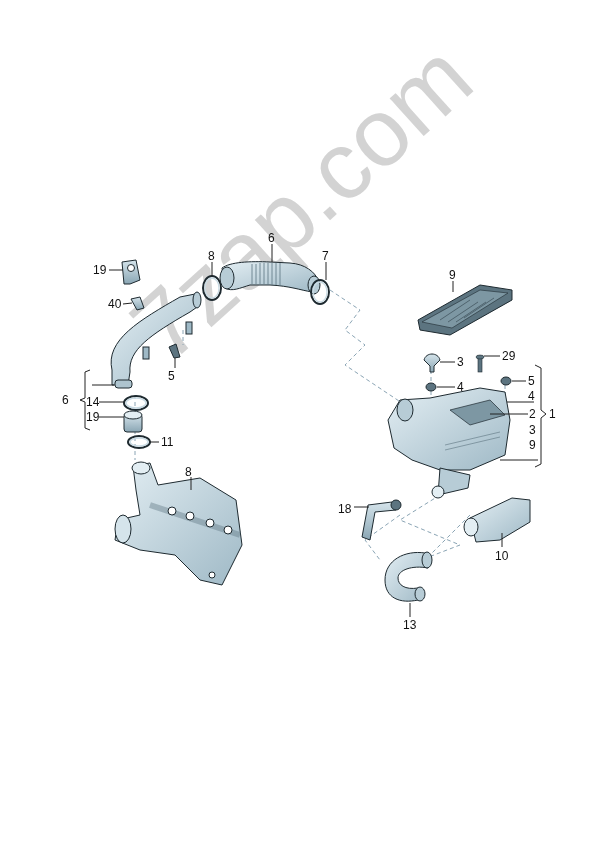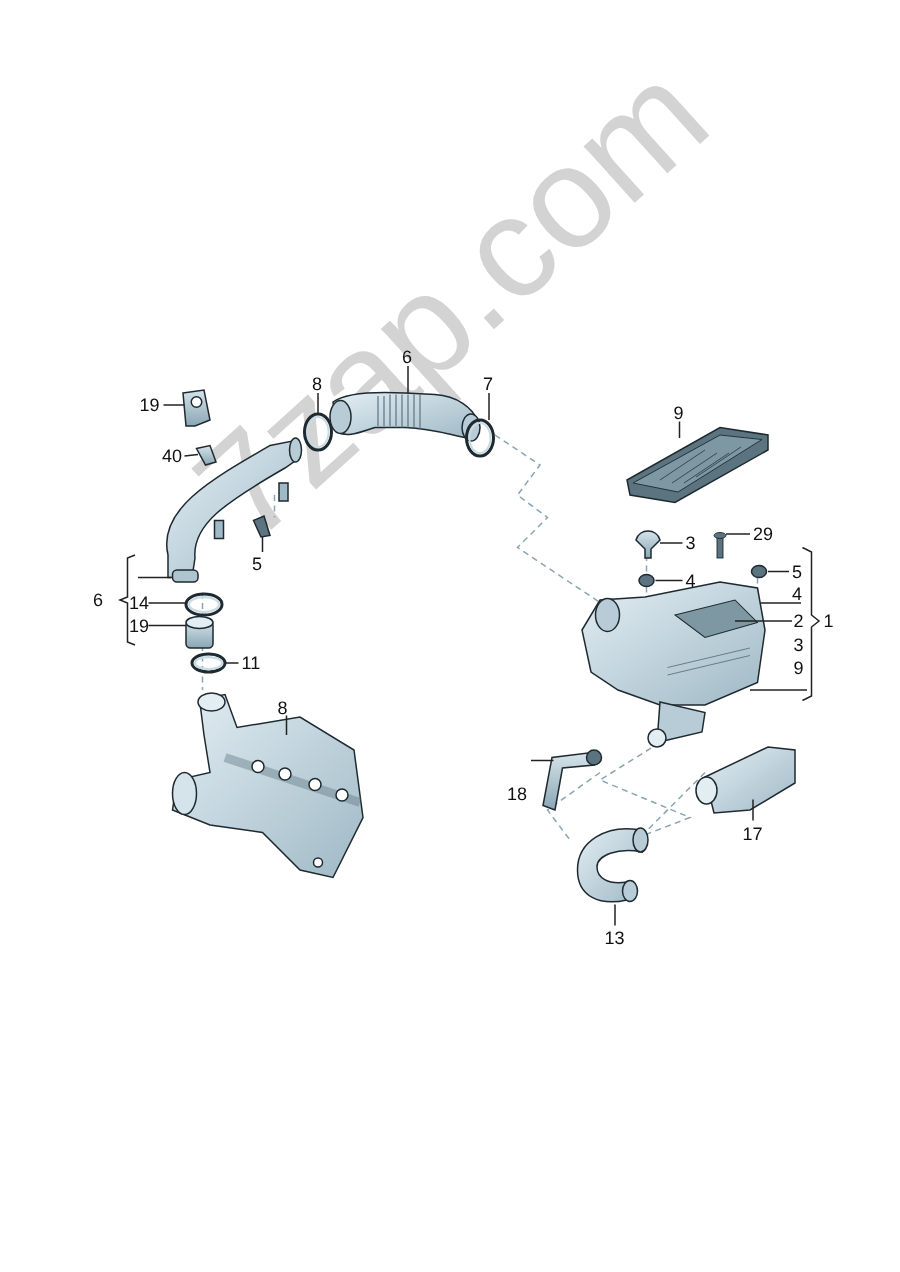--- a/index.html
+++ b/index.html
@@ -211,16 +211,16 @@
   <div class="lbl" style="left:528px;top:390px">4</div>
   <div class="lbl" style="left:529px;top:408px">2</div>
   <div class="lbl" style="left:549px;top:408px">1</div>
   <div class="lbl" style="left:529px;top:424px">3</div>
   <div class="lbl" style="left:529px;top:439px">9</div>
   <div class="lbl" style="left:62px;top:394px">6</div>
   <div class="lbl" style="left:86px;top:396px">14</div>
   <div class="lbl" style="left:86px;top:411px">19</div>
   <div class="lbl" style="left:161px;top:436px">11</div>
   <div class="lbl" style="left:185px;top:466px">8</div>
-  <div class="lbl" style="left:338px;top:523px">18</div>
-  <div class="lbl" style="left:495px;top:550px">17</div>
+  <div class="lbl" style="left:338px;top:503px">18</div>
+  <div class="lbl" style="left:495px;top:550px">10</div>
   <div class="lbl" style="left:403px;top:619px">13</div>
 </div>
 
 </body></html>

